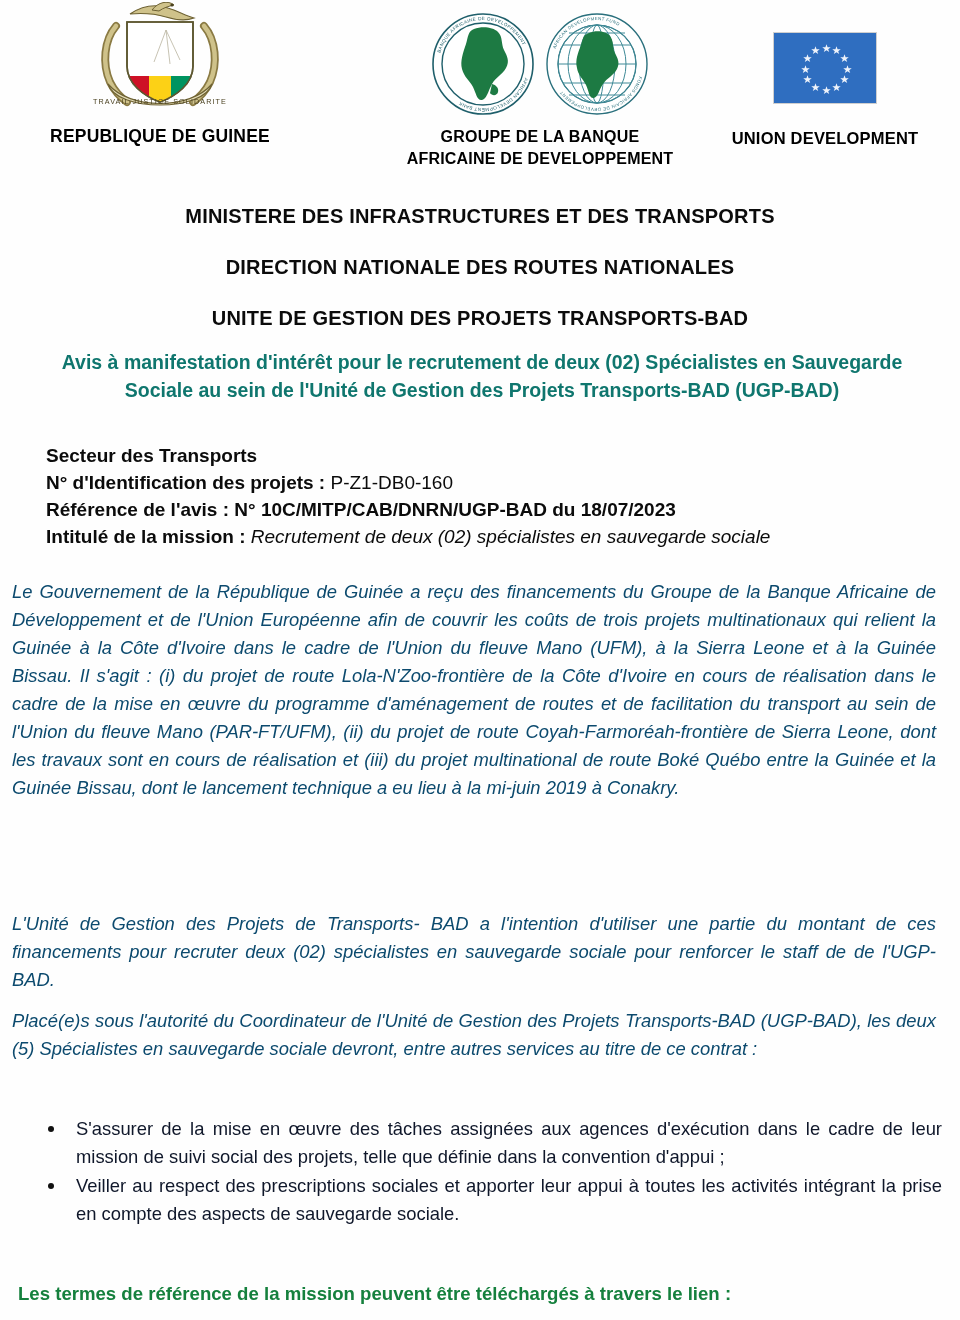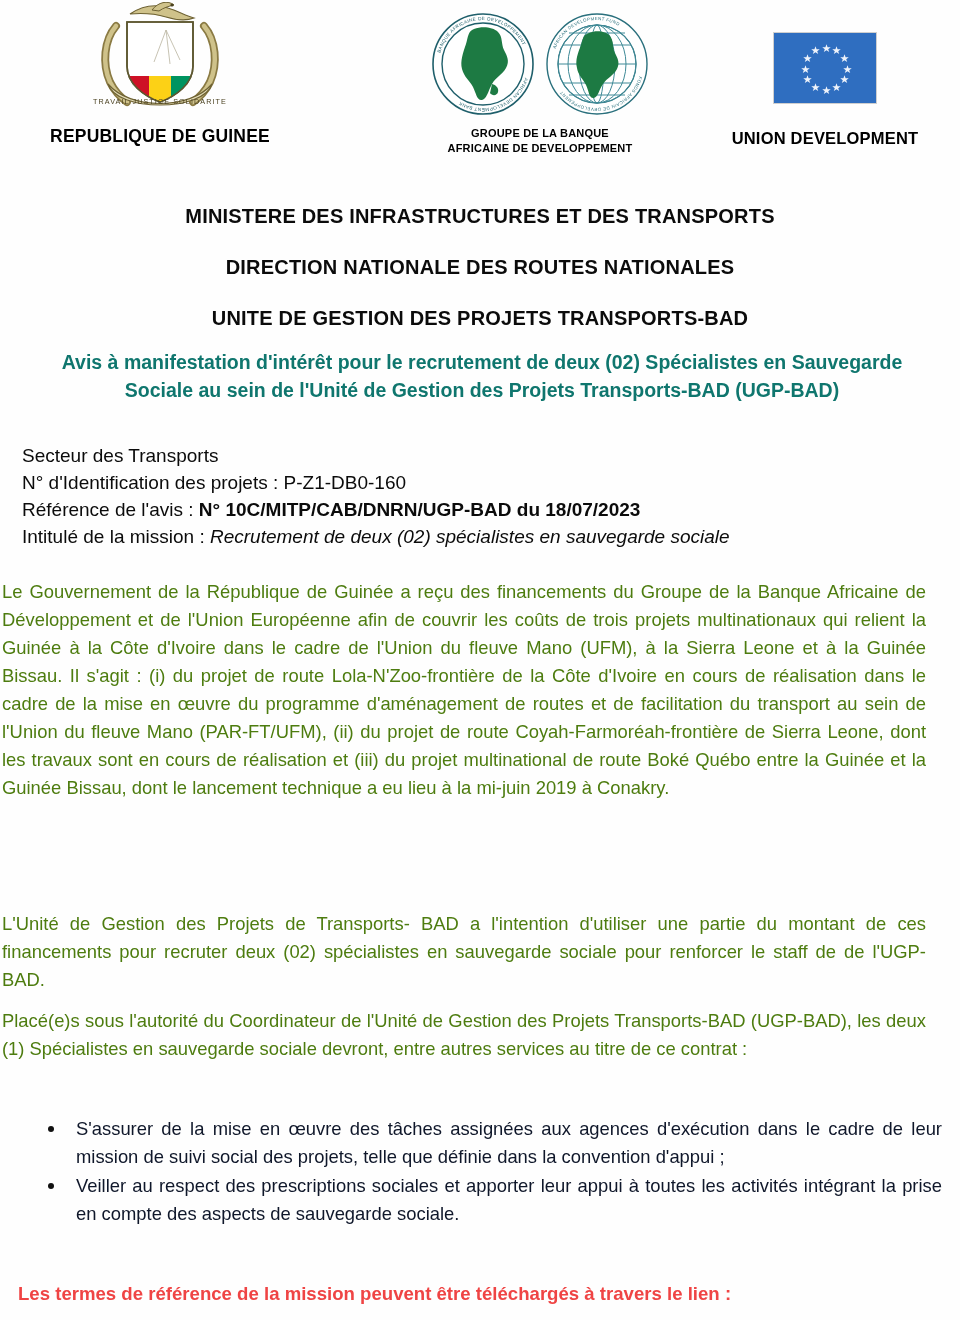--- a/index.html
+++ b/index.html
@@ -45,21 +45,21 @@
     line-height: 1.22;
     white-space: nowrap;
   }
 
   
   #guinea-block { left: 0px; top: 2px; width: 320px; }
   #guinea-block .logo-caption { font-size: 17.5px; margin-top: 6px; }
 
   
   #afdb-block { left: 370px; top: 8px; width: 340px; }
-  #afdb-block .logo-caption { font-size: 11px; margin-top: 6px; line-height: 1.35; }
+  #afdb-block .logo-caption { font-size: 16px; margin-top: 6px; line-height: 1.35; }
 
   
   #eu-block { left: 700px; top: 28px; width: 250px; }
   #eu-block .logo-caption { font-size: 16.5px; margin-top: 20px; }
 
   
   .coat-wrap { width: 320px; height: 118px; position: relative; }
 
   
   .afdb-logos {
@@ -108,34 +108,35 @@
   .ref-block {
     position: absolute;
     left: 22px;
     top: 443px;
     width: 920px;
     font-size: 19px;
     line-height: 1.42;
     color: #0b0b0b;
   }
   .ref-line { white-space: nowrap; }
-  .ref-line .lbl { font-weight: normal; }
+  .ref-line .lbl { font-weight: bold; margin-left: 24px; }
   .ref-line .val { font-weight: normal; }
   .ref-line .val-italic { font-weight: normal; font-style: italic; }
   .ref-line .val-bold { font-weight: bold; }
 
   
   .body-para {
     position: absolute;
-    left: 2px;
+    left: 12px;
     width: 924px;
     font-size: 18.4px;
     line-height: 1.52;
     text-align: justify;
-    color: #4d7c0f;
+    color: #0c4a6e;
+    font-style: italic;
   }
   #para-1 { top: 578px; }
   #para-2 { top: 898px; margin-top: 12px; }
   #para-3 { top: 1007px; }
 
   
   .bullet-list {
     position: absolute;
     left: 18px;
     top: 1115px;
@@ -165,21 +166,21 @@
   }
 
   
   .footer-line {
     position: absolute;
     left: 18px;
     top: 1283px;
     width: 924px;
     font-size: 18.6px;
     font-weight: bold;
-    color: #ef4444;
+    color: #15803d;
   }
 </style>
 </head>
 <body>
 
 <div class="page">
 
   <div class="header-strip">
 
     <div class="logo-block" id="guinea-block">
@@ -337,21 +338,21 @@
     <div class="ref-line">
       <span class="lbl">Intitulé de la mission :</span>
       <span class="val-italic">Recrutement de deux (02) spécialistes en sauvegarde sociale</span>
     </div>
   </div>
 
   <div class="body-para" id="para-1">Le Gouvernement de la République de Guinée a reçu des financements du Groupe de la Banque Africaine de Développement et de l'Union Européenne afin de couvrir les coûts de trois projets multinationaux qui relient la Guinée à la Côte d'Ivoire dans le cadre de l'Union du fleuve Mano (UFM), à la Sierra Leone et à la Guinée Bissau. Il s'agit : (i) du projet de route Lola-N'Zoo-frontière de la Côte d'Ivoire en cours de réalisation dans le cadre de la mise en œuvre du programme d'aménagement de routes et de facilitation du transport au sein de l'Union du fleuve Mano (PAR-FT/UFM), (ii) du projet de route Coyah-Farmoréah-frontière de Sierra Leone, dont les travaux sont en cours de réalisation et (iii) du projet multinational de route Boké Québo entre la Guinée et la Guinée Bissau, dont le lancement technique a eu lieu à la mi-juin 2019 à Conakry.</div>
 
   <div class="body-para" id="para-2">L'Unité de Gestion des Projets de Transports- BAD a l'intention d'utiliser une partie du montant de ces financements pour recruter deux (02) spécialistes en sauvegarde sociale pour renforcer le staff de de l'UGP-BAD.</div>
 
-  <div class="body-para" id="para-3">Placé(e)s sous l'autorité du Coordinateur de l'Unité de Gestion des Projets Transports-BAD (UGP-BAD), les deux (1) Spécialistes en sauvegarde sociale devront, entre autres services au titre de ce contrat :</div>
+  <div class="body-para" id="para-3">Placé(e)s sous l'autorité du Coordinateur de l'Unité de Gestion des Projets Transports-BAD (UGP-BAD), les deux (5) Spécialistes en sauvegarde sociale devront, entre autres services au titre de ce contrat :</div>
 
   <ul class="bullet-list" id="duties-list">
     <li>S'assurer de la mise en œuvre des tâches assignées aux agences d'exécution dans le cadre de leur mission de suivi social des projets, telle que définie dans la convention d'appui ;</li>
     <li>Veiller au respect des prescriptions sociales et apporter leur appui à toutes les activités intégrant la prise en compte des aspects de sauvegarde sociale.</li>
   </ul>
 
   <div class="footer-line">Les termes de référence de la mission peuvent être téléchargés à travers le lien :</div>
 
 </div>
 

